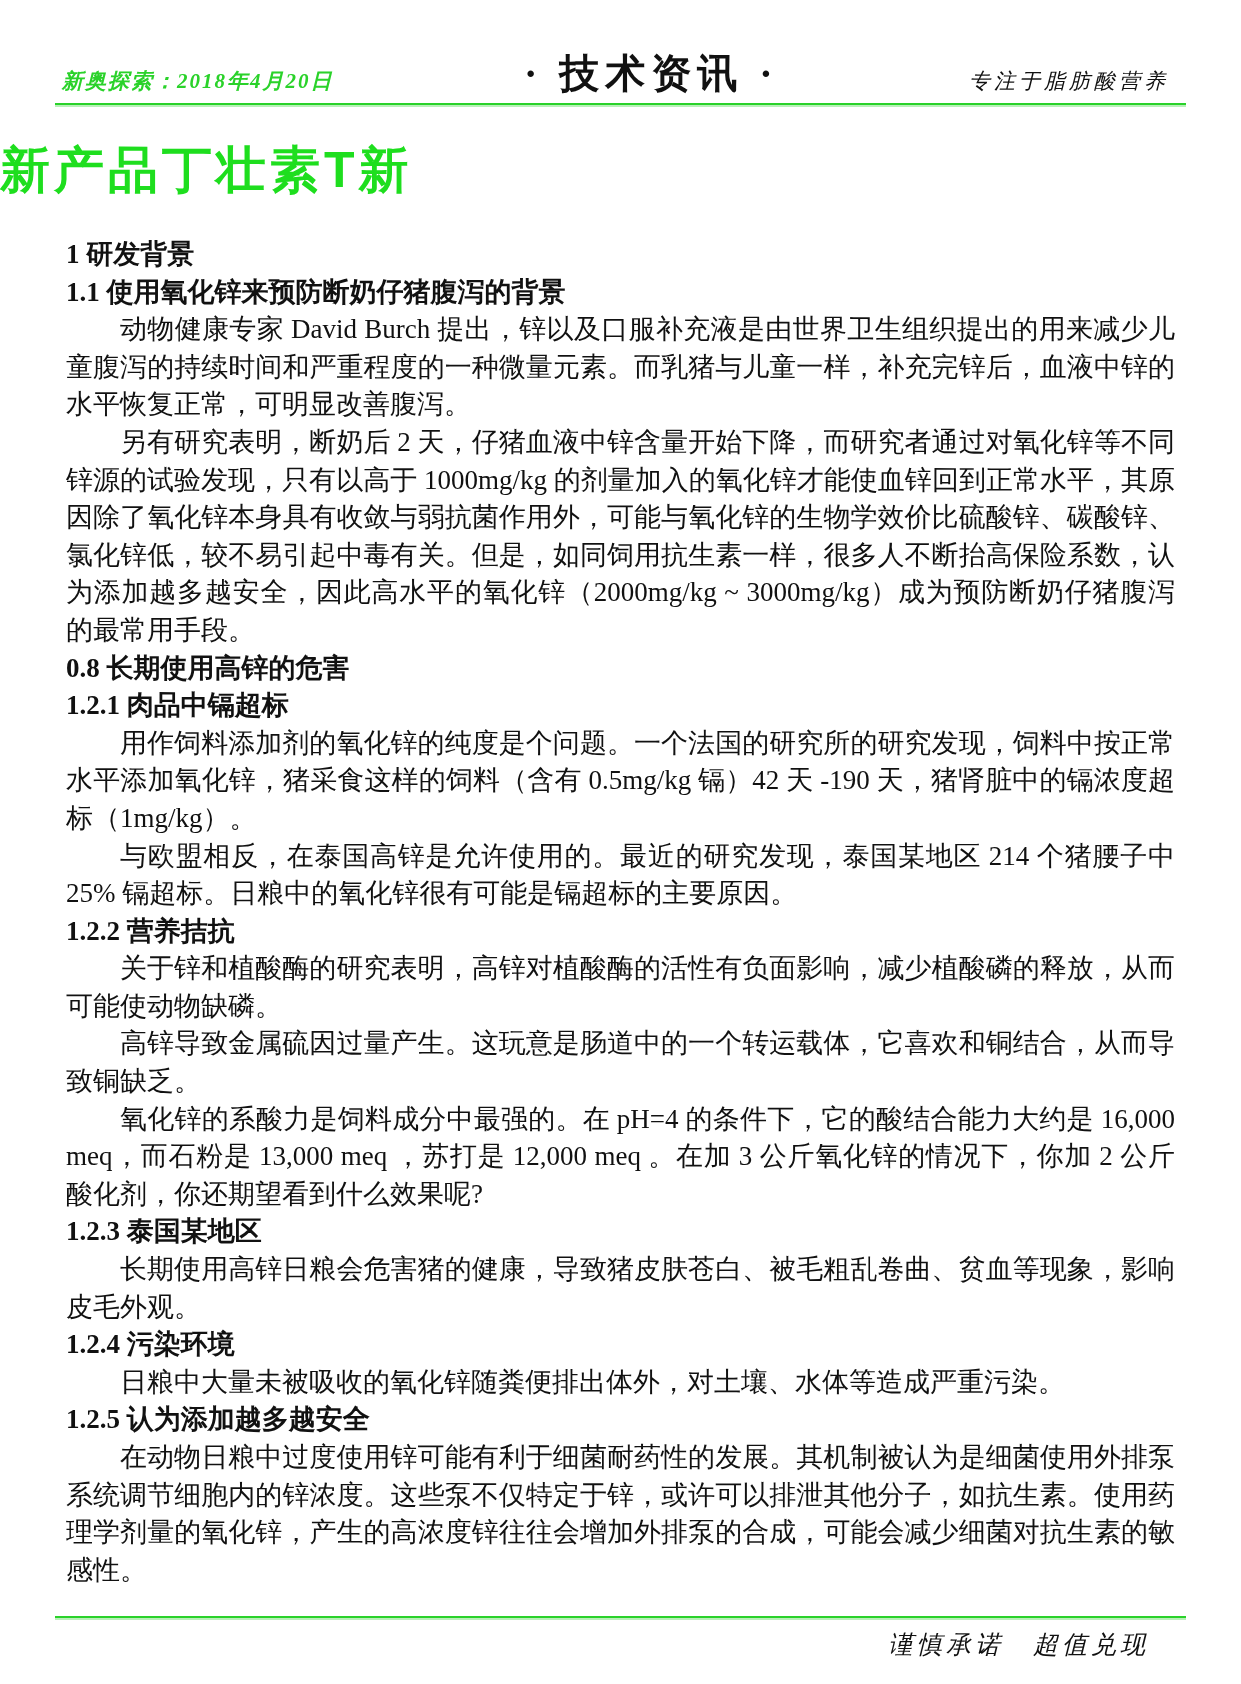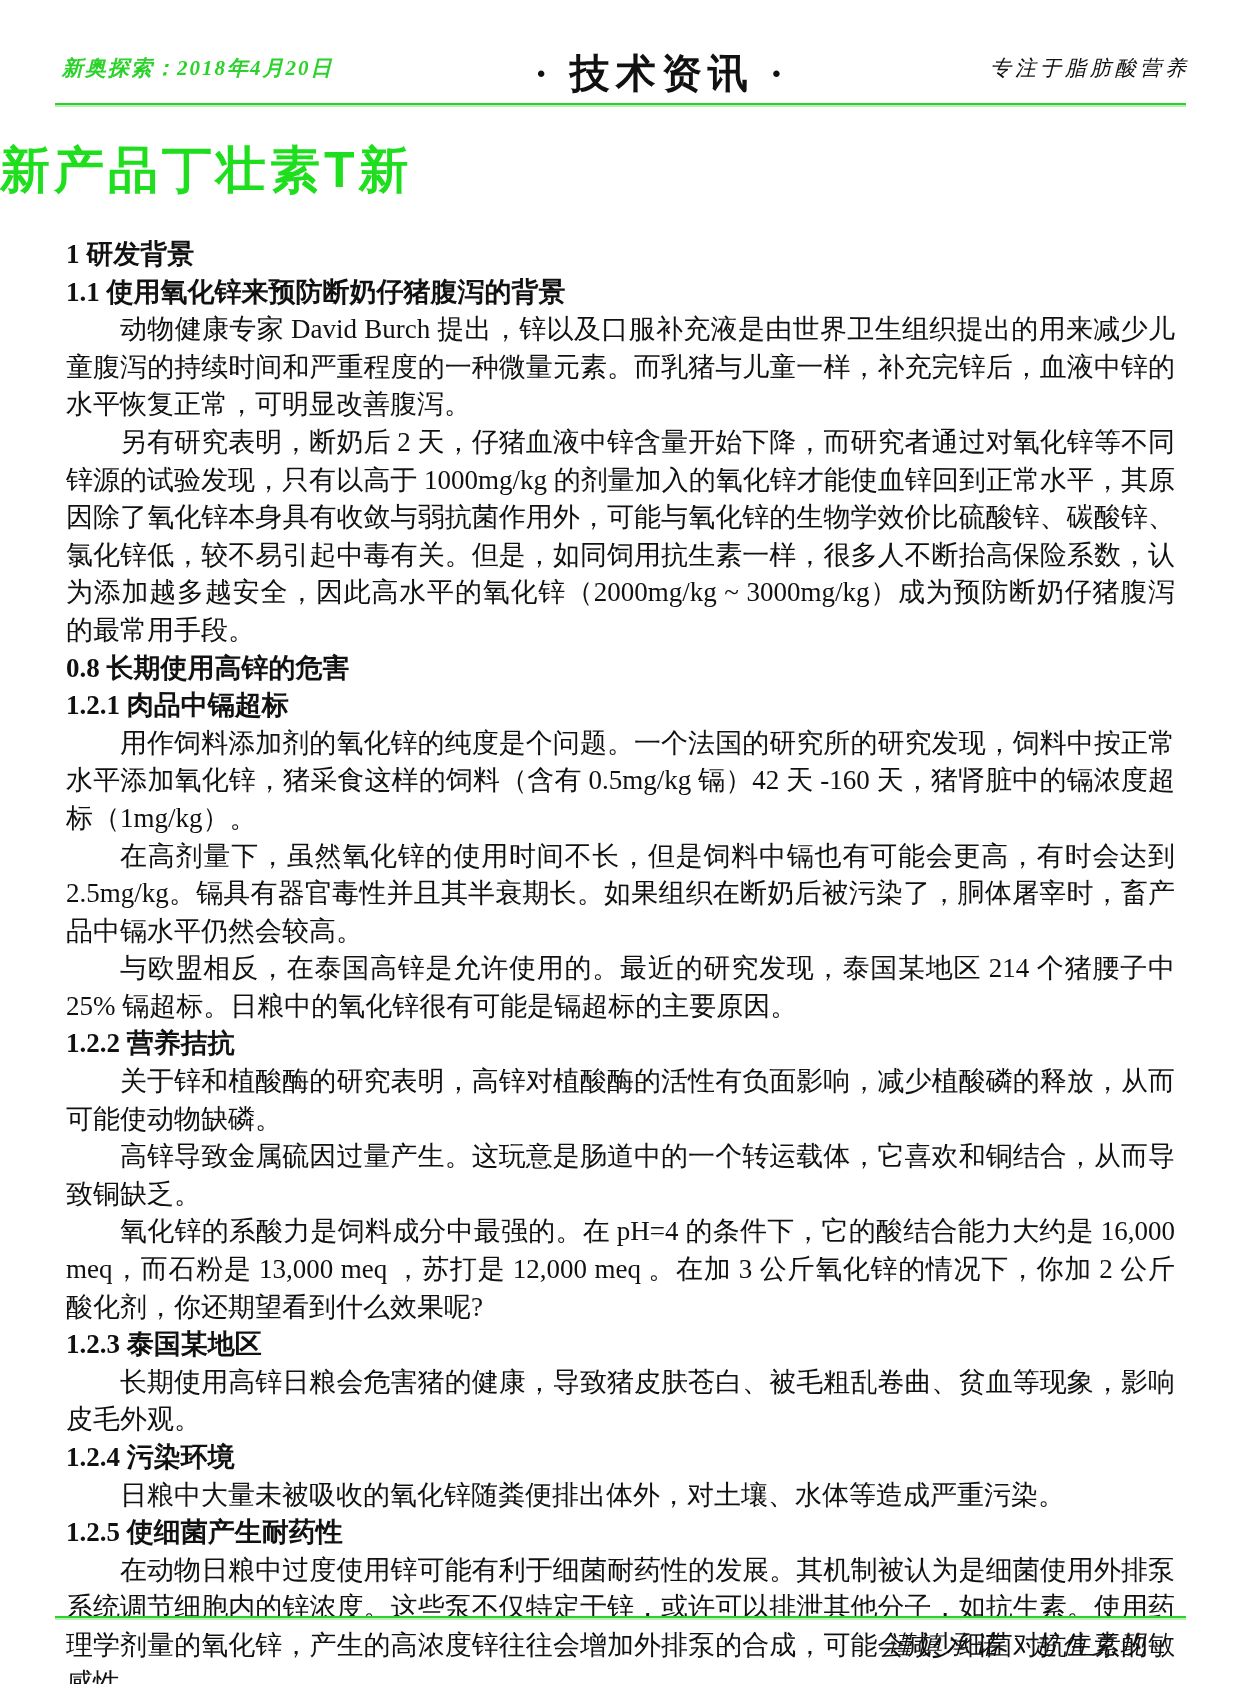--- a/index.html
+++ b/index.html
@@ -8,22 +8,22 @@
     --title-green:#1ede1e;
     --ink:#111111;
   }
   html,body{margin:0;padding:0;background:#ffffff;}
   body{
     width:1241px;height:1684px;position:relative;overflow:hidden;
     font-family:"Liberation Serif","DejaVu Serif",serif;color:var(--ink);
   }
   
   .header-row{
-    display:flex;justify-content:space-between;align-items:center;
-    padding:40px 51px 8px 62px;
+    display:flex;justify-content:space-between;align-items:flex-end;
+    padding:40px 72px 8px 62px;
   }
   .header-left{
     color:var(--accent);font-style:italic;font-weight:bold;
     font-size:21px;letter-spacing:2px;white-space:nowrap;
   }
   .header-center{
     font-weight:900;font-size:40px;letter-spacing:6px;white-space:nowrap;
     transform:translateY(6px);
   }
   .header-right{
@@ -72,29 +72,28 @@
 
 <div class="doc-title">新产品丁壮素T新</div>
 
 <div class="article">
     <div class="heading">1 研发背景</div>
     <div class="heading">1.1 使用氧化锌来预防断奶仔猪腹泻的背景</div>
     <div class="para">动物健康专家 David Burch 提出，锌以及口服补充液是由世界卫生组织提出的用来减少儿童腹泻的持续时间和严重程度的一种微量元素。而乳猪与儿童一样，补充完锌后，血液中锌的水平恢复正常，可明显改善腹泻。</div>
     <div class="para">另有研究表明，断奶后 2 天，仔猪血液中锌含量开始下降，而研究者通过对氧化锌等不同锌源的试验发现，只有以高于 1000mg/kg 的剂量加入的氧化锌才能使血锌回到正常水平，其原因除了氧化锌本身具有收敛与弱抗菌作用外，可能与氧化锌的生物学效价比硫酸锌、碳酸锌、氯化锌低，较不易引起中毒有关。但是，如同饲用抗生素一样，很多人不断抬高保险系数，认为添加越多越安全，因此高水平的氧化锌（2000mg/kg ~ 3000mg/kg）成为预防断奶仔猪腹泻的最常用手段。</div>
     <div class="heading">0.8 长期使用高锌的危害</div>
     <div class="heading">1.2.1 肉品中镉超标</div>
-    <div class="para">用作饲料添加剂的氧化锌的纯度是个问题。一个法国的研究所的研究发现，饲料中按正常水平添加氧化锌，猪采食这样的饲料（含有 0.5mg/kg 镉）42 天 -160 天，猪肾脏中的镉浓度超标（1mg/kg）。</div>
-    <div class="para">在高剂量下，虽然氧化锌的使用时间不长，但是饲料中镉也有可能会更高，有时会达到 2.5mg/kg。镉具有器官毒性并且其半衰期长。如果组织在断奶后被污染了，胴体屠宰时，畜产品中镉水平仍然会较高。</div>
+    <div class="para">用作饲料添加剂的氧化锌的纯度是个问题。一个法国的研究所的研究发现，饲料中按正常水平添加氧化锌，猪采食这样的饲料（含有 0.5mg/kg 镉）42 天 -190 天，猪肾脏中的镉浓度超标（1mg/kg）。</div>
     <div class="para">与欧盟相反，在泰国高锌是允许使用的。最近的研究发现，泰国某地区 214 个猪腰子中 25% 镉超标。日粮中的氧化锌很有可能是镉超标的主要原因。</div>
     <div class="heading">1.2.2 营养拮抗</div>
     <div class="para">关于锌和植酸酶的研究表明，高锌对植酸酶的活性有负面影响，减少植酸磷的释放，从而可能使动物缺磷。</div>
     <div class="para">高锌导致金属硫因过量产生。这玩意是肠道中的一个转运载体，它喜欢和铜结合，从而导致铜缺乏。</div>
     <div class="para">氧化锌的系酸力是饲料成分中最强的。在 pH=4 的条件下，它的酸结合能力大约是 16,000 meq，而石粉是 13,000 meq ，苏打是 12,000 meq 。在加 3 公斤氧化锌的情况下，你加 2 公斤酸化剂，你还期望看到什么效果呢?</div>
     <div class="heading">1.2.3 泰国某地区</div>
     <div class="para">长期使用高锌日粮会危害猪的健康，导致猪皮肤苍白、被毛粗乱卷曲、贫血等现象，影响皮毛外观。</div>
     <div class="heading">1.2.4 污染环境</div>
     <div class="para">日粮中大量未被吸收的氧化锌随粪便排出体外，对土壤、水体等造成严重污染。</div>
-    <div class="heading">1.2.5 使细菌产生耐药性</div>
+    <div class="heading">1.2.5 认为添加越多越安全</div>
     <div class="para">在动物日粮中过度使用锌可能有利于细菌耐药性的发展。其机制被认为是细菌使用外排泵系统调节细胞内的锌浓度。这些泵不仅特定于锌，或许可以排泄其他分子，如抗生素。使用药理学剂量的氧化锌，产生的高浓度锌往往会增加外排泵的合成，可能会减少细菌对抗生素的敏感性。</div>
   </div>
 
 <div class="footer-rule"></div>
 <div class="footer-text">谨慎承诺　超值兑现</div>
 
 </body></html>

